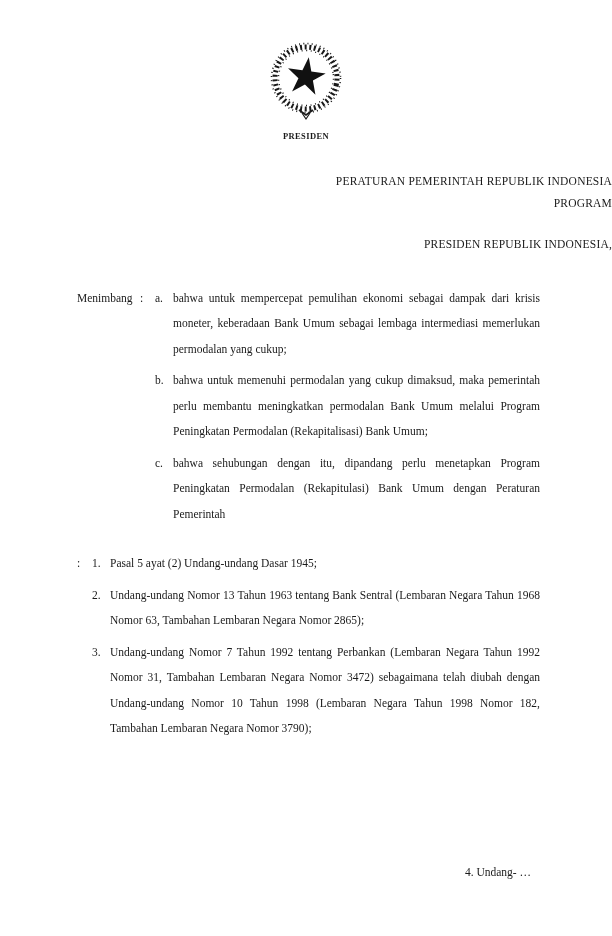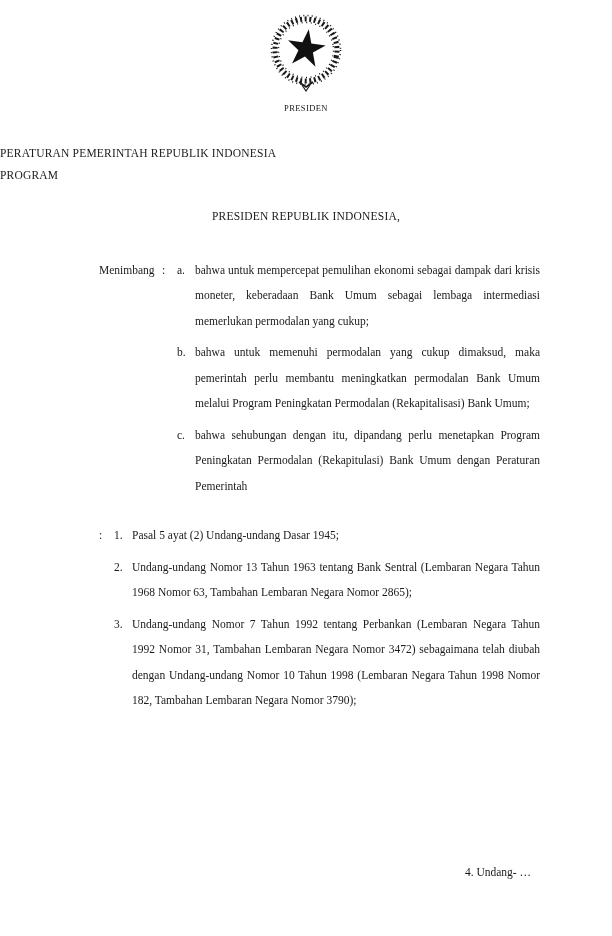--- a/index.html
+++ b/index.html
@@ -10,48 +10,49 @@
   .page {
     position: relative;
     width: 612px;
     height: 936px;
     background: #ffffff;
     color: #1a1a1a;
     font-family: "Liberation Serif", "DejaVu Serif", serif;
     overflow: hidden;
   }
   .header {
-    padding-top: 12px;
+    padding-top: 40px;
     text-align: center;
+    font-weight: bold;
   }
   .emblem {
     display: inline-block;
   }
   .gov-name {
     font-size: 8.5px;
     line-height: 11px;
     letter-spacing: 0.4px;
     margin-top: 3px;
   }
   .title-block {
     margin-top: 28px;
-    text-align: left;
+    text-align: right;
     font-size: 11.5px;
     line-height: 22.4px;
     letter-spacing: 0.2px;
   }
   .salutation {
     margin-top: 23px;
-    text-align: center;
+    text-align: right;
     font-size: 11.5px;
     letter-spacing: 0.2px;
   }
   .section {
     display: flex;
-    margin: 36px 72px 0 99px;
+    margin: 36px 72px 0 77px;
     font-size: 11.5px;
     line-height: 25.5px;
   }
   .section.mengingat {
     margin-top: 24px;
   }
   .label-col {
     width: 63px;
     flex-shrink: 0;
   }

